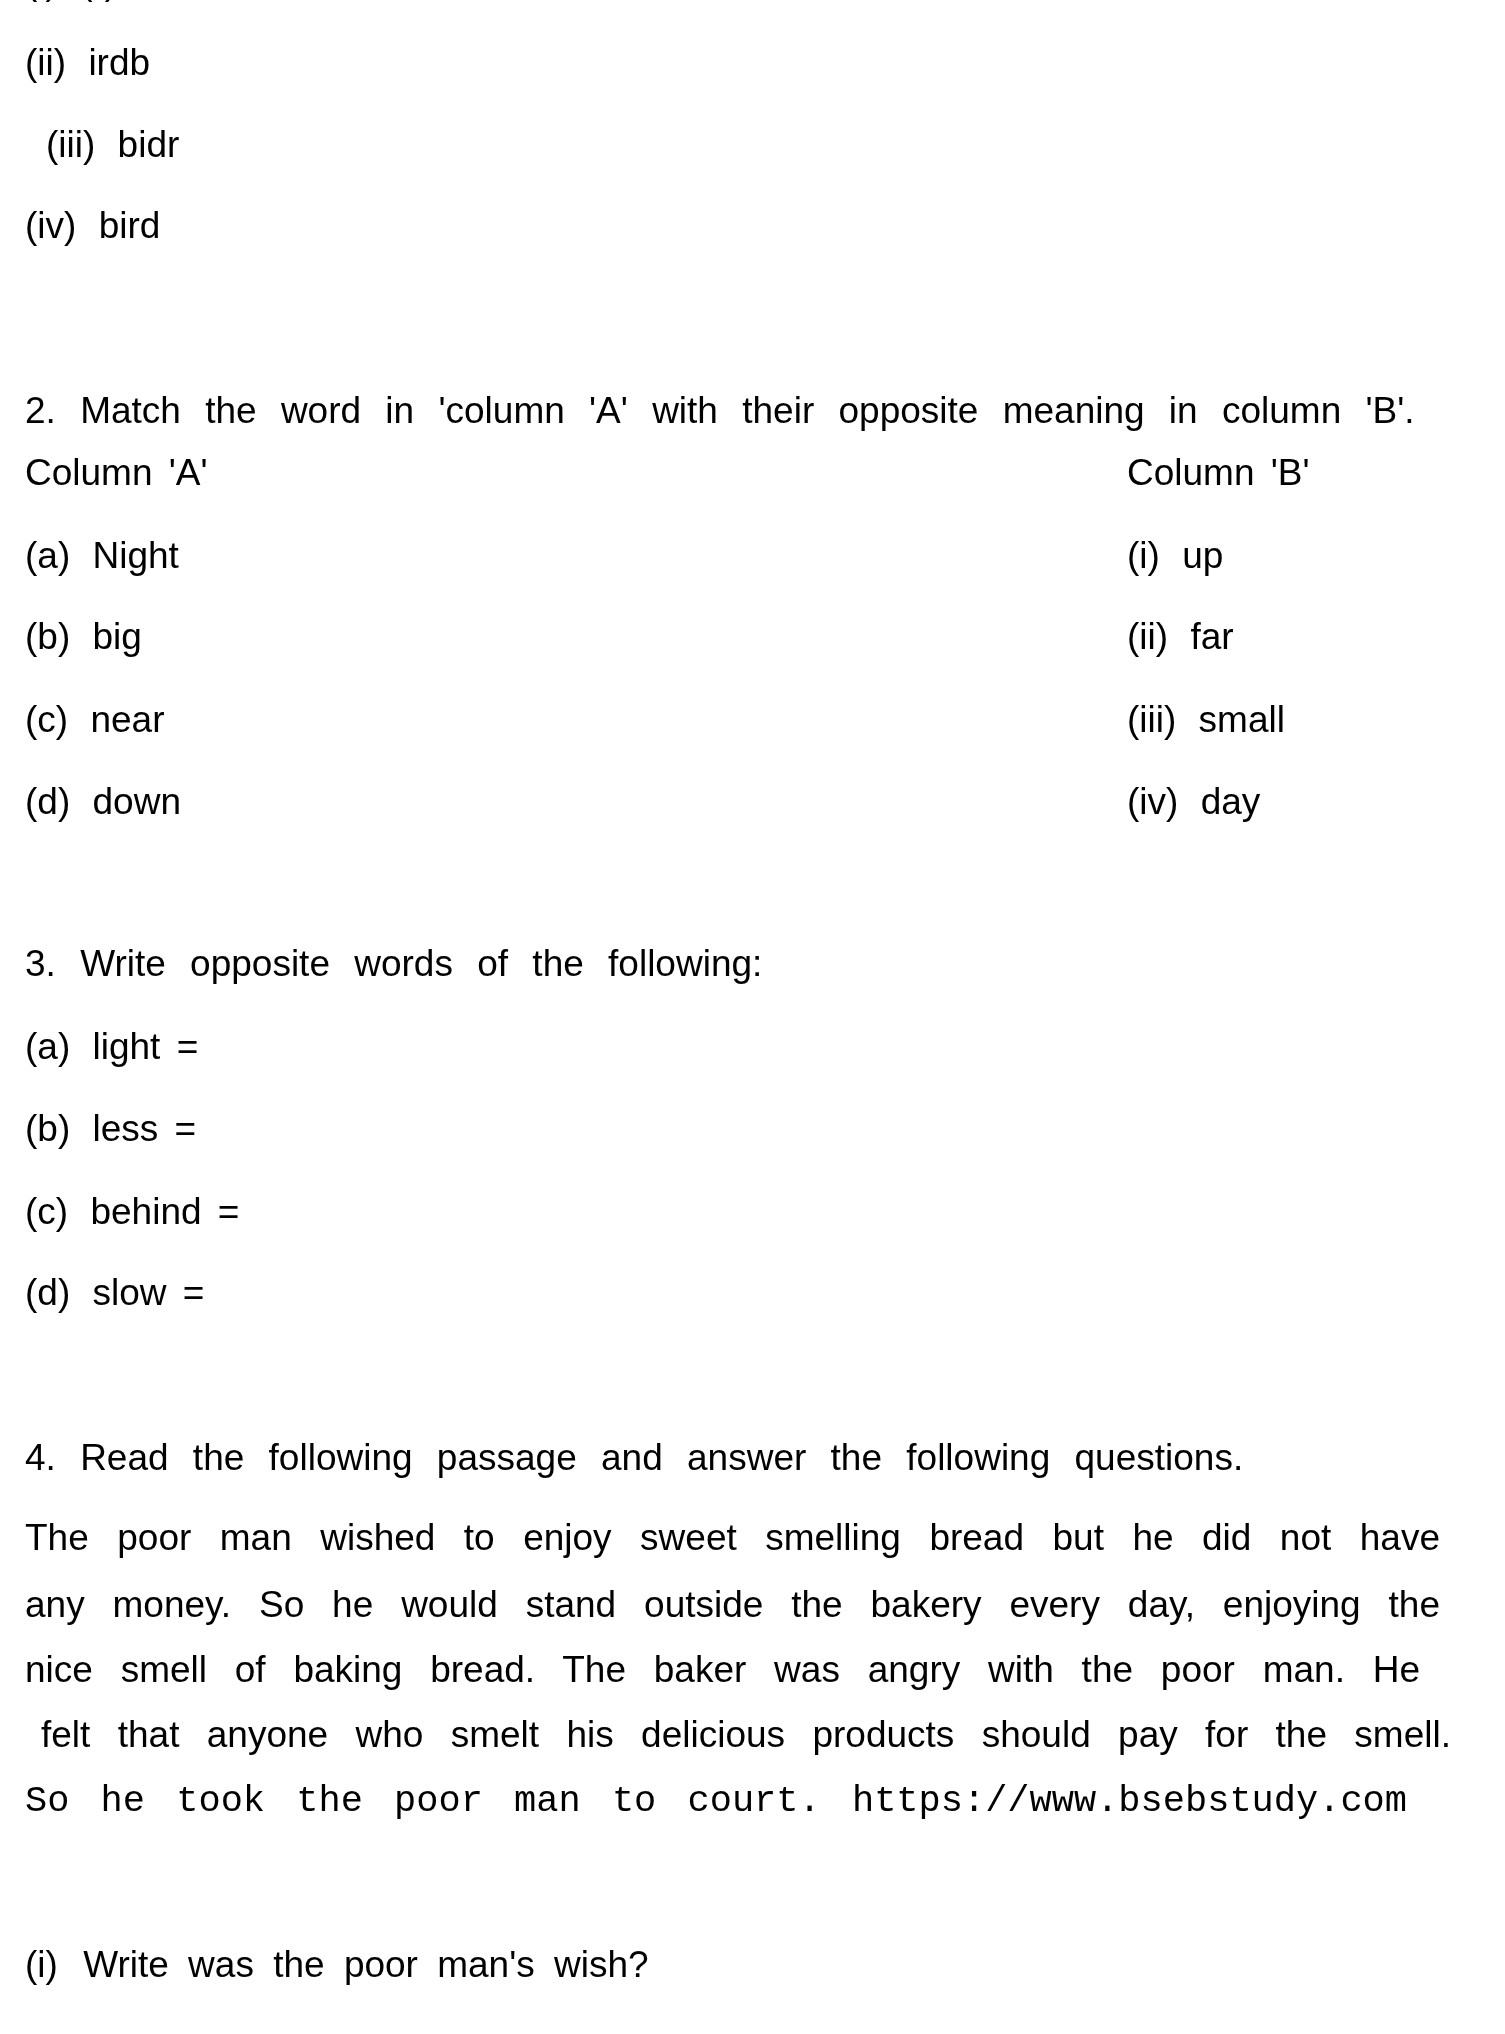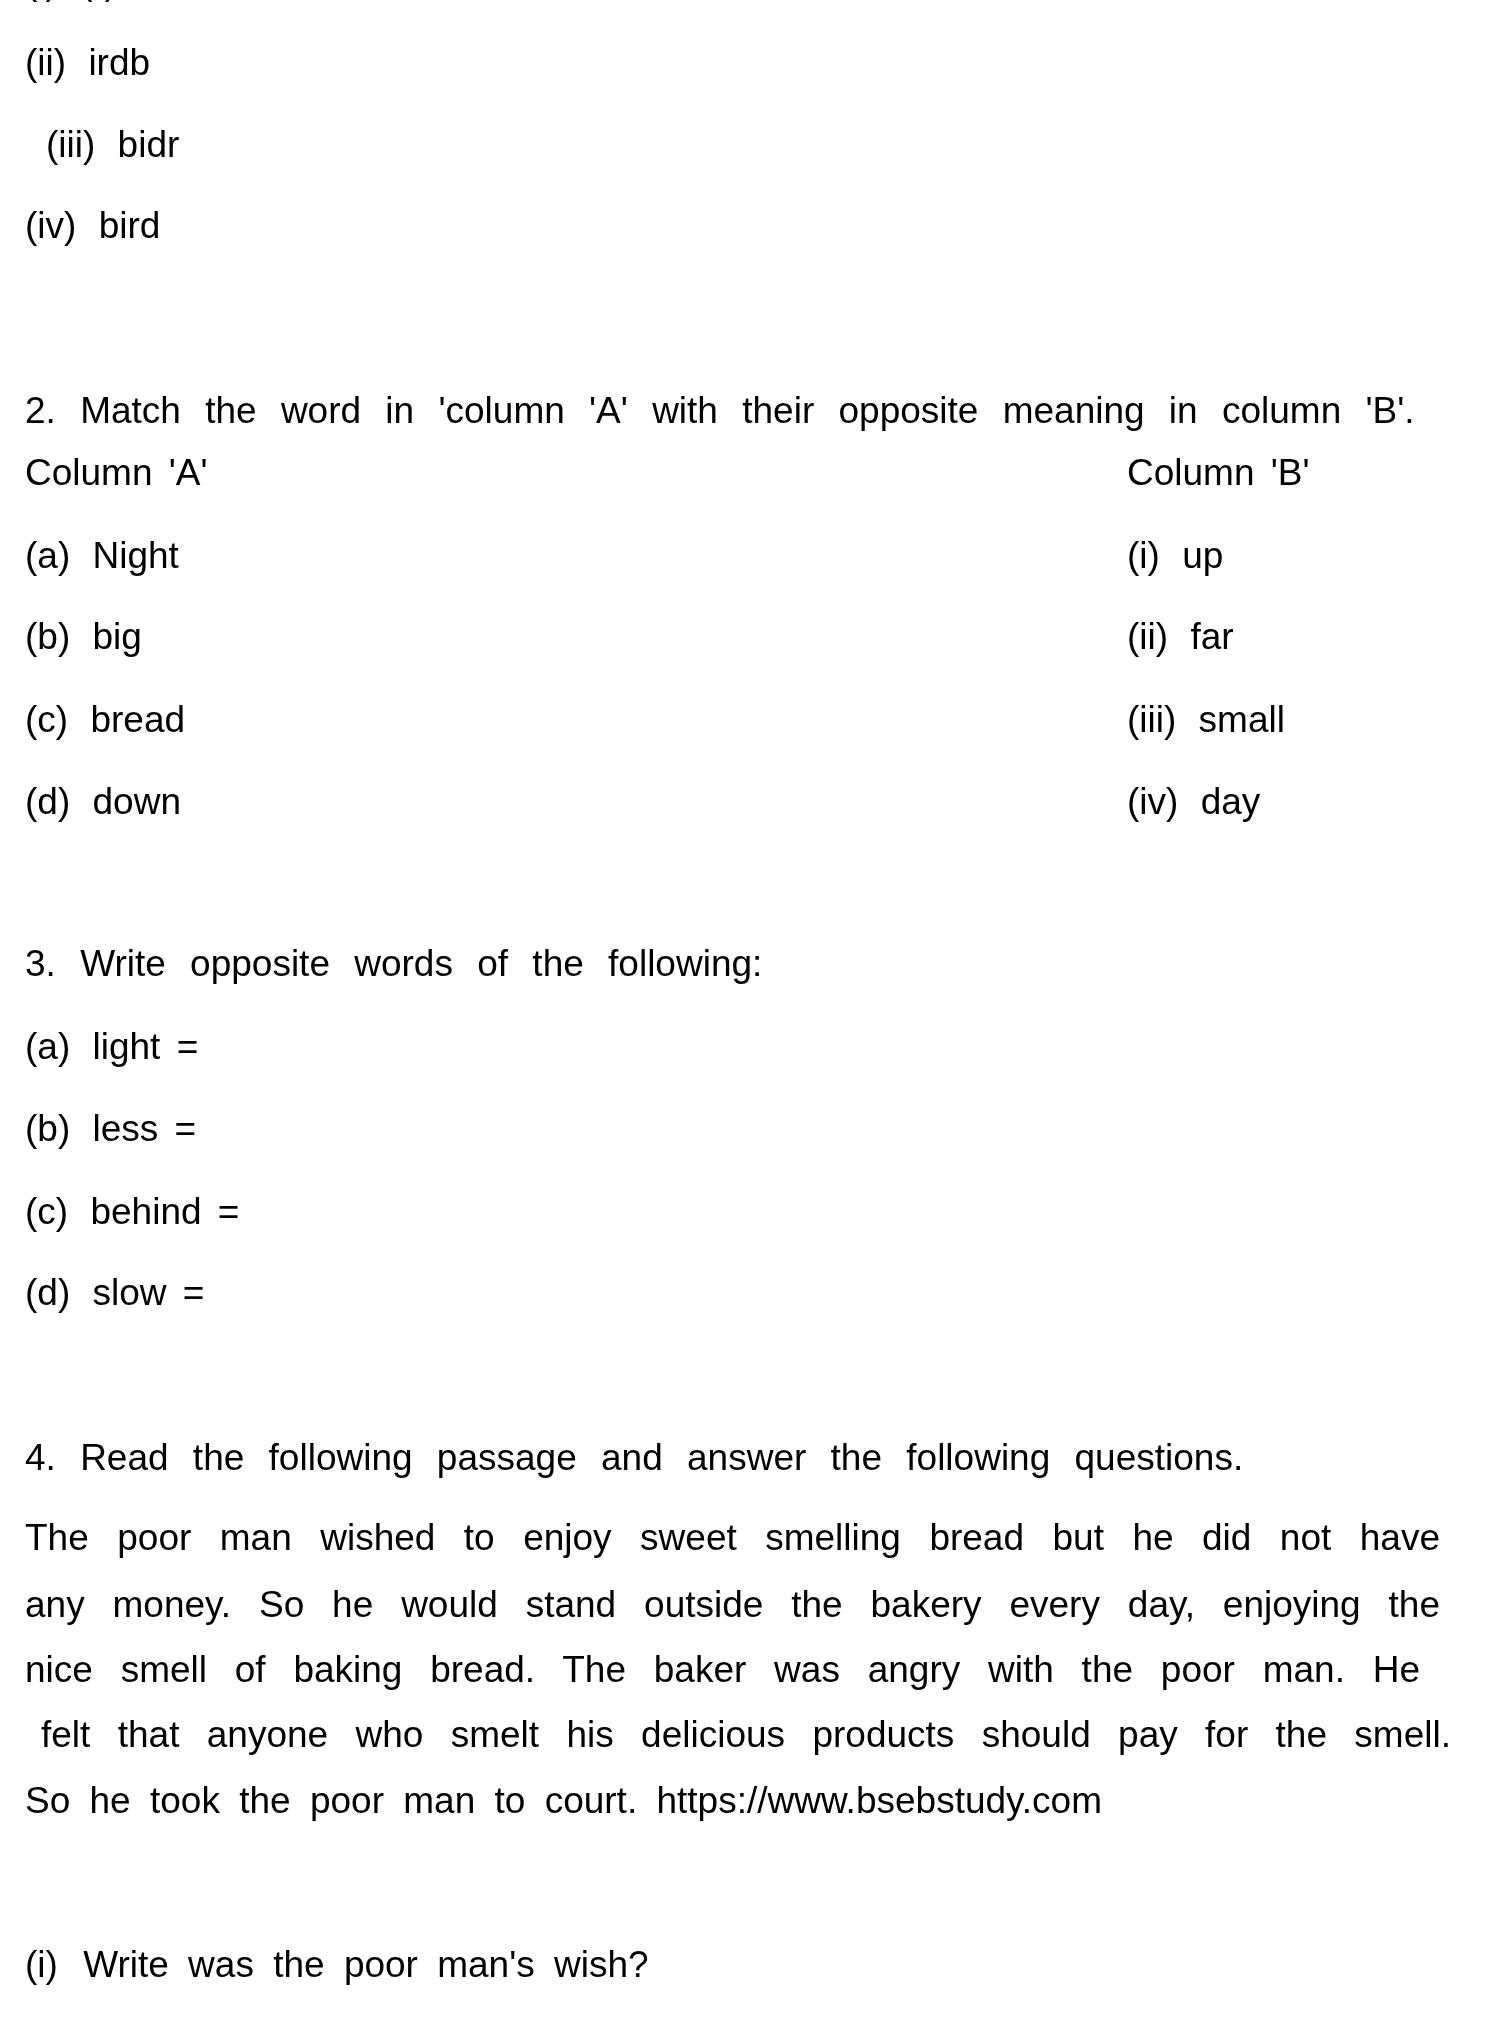--- a/index.html
+++ b/index.html
@@ -82,21 +82,21 @@
   <span class="lbl">(b)</span>
   <span>big</span>
 </div>
 <div class="line colb" style="top:615px;">
   <span class="lbl">(ii)</span>
   <span>far</span>
 </div>
 
 <div class="line" style="top:698px;">
   <span class="lbl">(c)</span>
-  <span>bread</span>
+  <span>near</span>
 </div>
 <div class="line colb" style="top:698px;">
   <span class="lbl">(iii)</span>
   <span>small</span>
 </div>
 
 <div class="line" style="top:780px;">
   <span class="lbl">(d)</span>
   <span>down</span>
 </div>
@@ -123,18 +123,18 @@
   <span class="lbl">(d)</span>
   <span>slow =</span>
 </div>
 
 <div class="line wide" style="top:1436px;">4. Read the following passage and answer the following questions.</div>
 
 <div class="passage-line" style="top:1516px;">The poor man wished to enjoy sweet smelling bread but he did not have</div>
 <div class="passage-line" style="top:1583px;">any money. So he would stand outside the bakery every day, enjoying the</div>
 <div class="passage-line" style="top:1648px; width:1395px;">nice smell of baking bread. The baker was angry with the poor man. He</div>
 <div class="passage-line" style="top:1713px; width:1410px;margin-left:16px;">felt that anyone who smelt his delicious products should pay for the smell.</div>
-<div class="passage-line last" style="top:1779px;">So he took the poor man to court. https://www.bsebstudy.com</div>
+<div class="passage-line last" style="top:1779px;font-family:Liberation Mono, monospace;">So he took the poor man to court. https://www.bsebstudy.com</div>
 
 <div class="line" style="top:1943px; word-spacing:9px;">
   <span class="lbl">(i)</span>
   <span>Write was the poor man's wish?</span>
 </div>
 
 </body></html>

